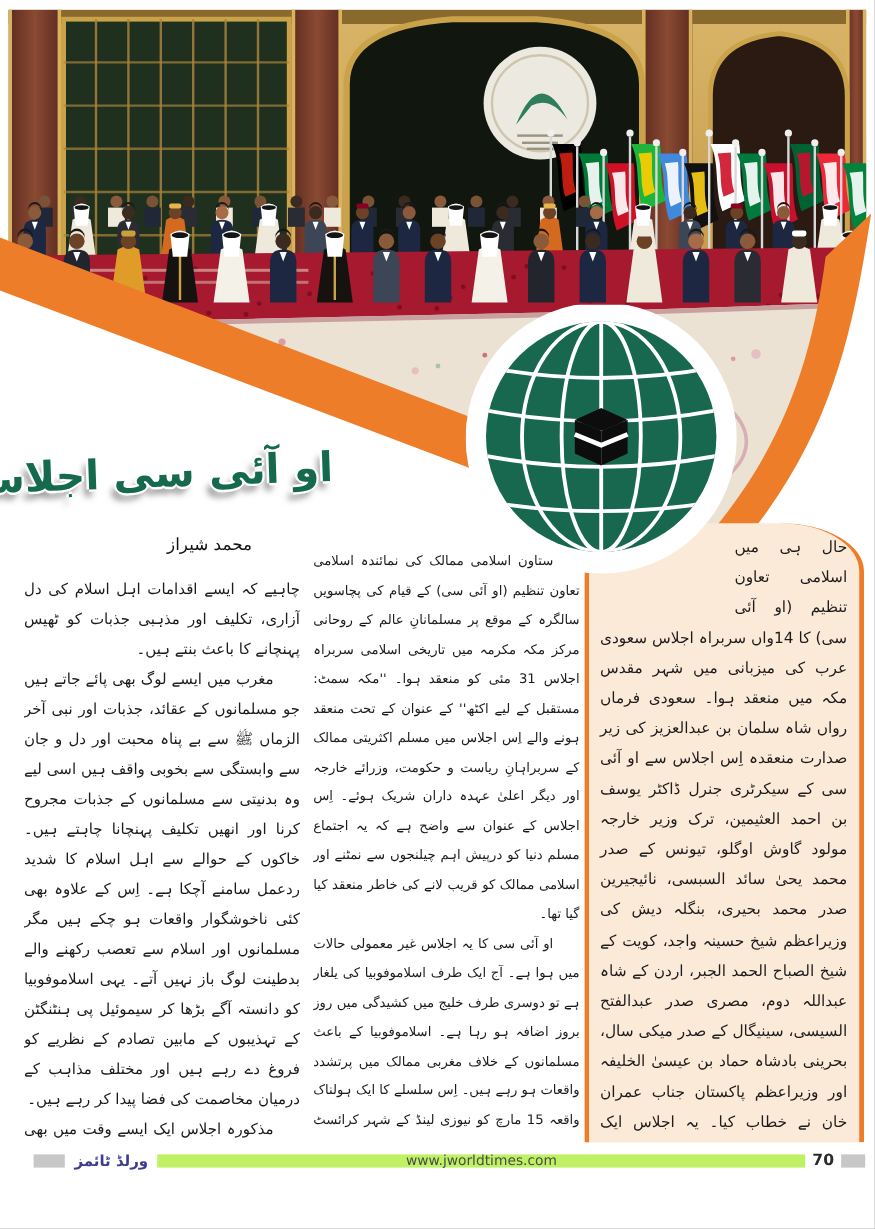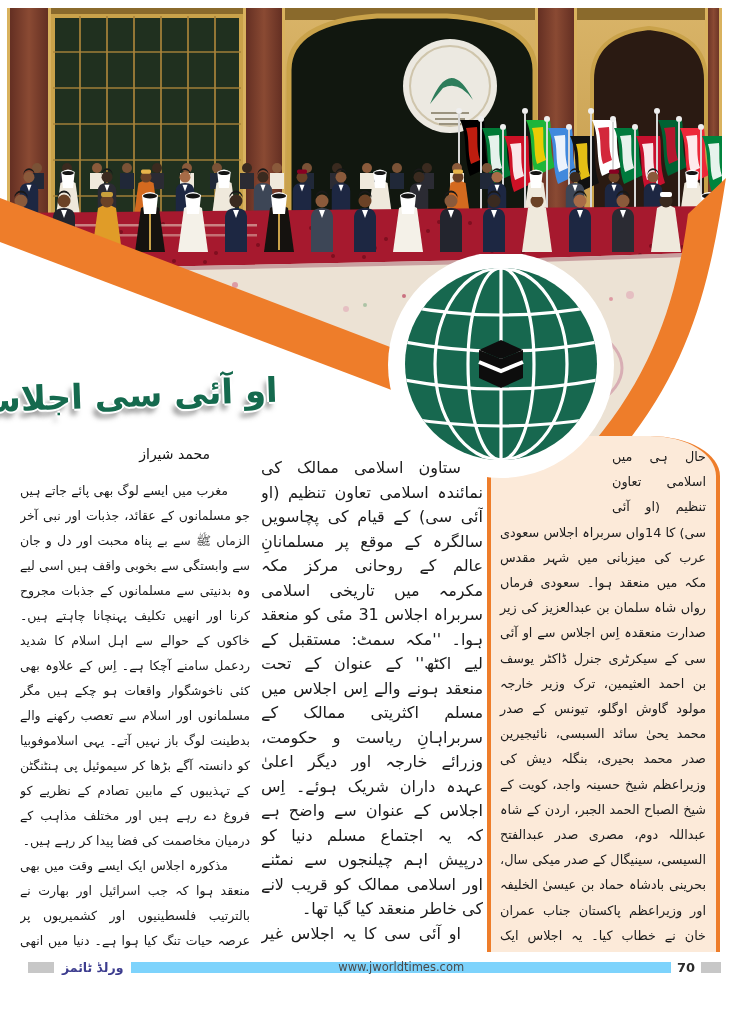--- a/index.html
+++ b/index.html
@@ -9,34 +9,34 @@
   
   #title{left:28px;top:374px;width:250px;height:64px;direction:rtl;white-space:nowrap;
          font-size:34px;font-weight:bold;color:#156a4e;transform:rotate(-2deg);
          text-shadow:-2px 0 #fff,2px 0 #fff,0 -2px #fff,0 2px #fff,-4px 6px 5px rgba(70,70,70,.55);}
   
   #byline{left:60px;top:446px;width:150px;direction:rtl;text-align:right;
           font-size:14px;font-weight:normal;color:#111;}
   
   .col{direction:rtl;text-align:justify;color:#1b1b1b;overflow:hidden;}
   #col-left{left:20px;top:478px;width:230px;height:476px;font-size:12.5px;line-height:25px;}
-  #col-mid {left:261px;top:456px;width:222px;height:492px;font-size:16px;line-height:24.5px;}
+  #col-mid {left:261px;top:456px;width:222px;height:492px;font-size:11px;line-height:24.5px;}
   .col p{margin:0;text-indent:22px;}
   .col p.cont{text-indent:0;}
   
   #intro-box{left:487px;top:436px;width:233px;height:516px;background:#fcead9;
              border-left:4px solid #ee7d2a;border-right:4px solid #ee7d2a;
              border-top-right-radius:70px 40px;box-sizing:border-box;
              padding:8px 10px 8px 9px;direction:rtl;text-align:justify;
              font-size:12.8px;line-height:25.2px;color:#1b1b1b;overflow:hidden;}
   #intro-box .logo-spacer{float:left;width:112px;height:56px;}
   
   #footer{left:0;top:959px;width:729px;height:16px;display:flex;align-items:center;}
   #footer .seg{background:#c7c7c7;height:11px;}
-  #footer .bar{position:relative;background:#7dd3fc;height:11px;flex:1;}
+  #footer .bar{position:relative;background:#bef264;height:11px;flex:1;}
   #footer .url{position:absolute;left:0;right:0;top:-2px;text-align:center;
                font-size:11.5px;color:#4a4a4a;}
   #mag-name{direction:rtl;font-size:12.5px;font-weight:bold;color:#3d3d8f;margin:0 8px;}
   #page-num{font-size:13px;font-weight:bold;color:#2b2b2b;margin:0 6px;}
   svg{display:block;}
 </style>
 </head>
 <body>
 
 <div id="page">
@@ -554,20 +554,21 @@
       <path d="M-22,-16 L-22,12 L0,22 L0,-7 Z" fill="#0d0d0d"></path>
       <path d="M22,-16 L22,12 L0,22 L0,-7 Z" fill="#0d0d0d"></path>
       <path d="M-22,-4 L0,5 L22,-4" stroke="#ffffff" stroke-width="4" fill="none"></path>
     </g>
   </svg>
 
   <div id="title" class="abs" lang="ur">او آئی سی اجلاس</div>
   <div id="byline" class="abs" lang="ur">محمد شیراز</div>
 
   <div id="col-left" class="abs col" lang="ur">
+    <p class="cont">چاہیے کہ ایسے اقدامات اہل اسلام کی دل آزاری، تکلیف اور مذہبی جذبات کو ٹھیس پہنچانے کا باعث بنتے ہیں۔</p>
     <p>مغرب میں ایسے لوگ بھی پائے جاتے ہیں جو مسلمانوں کے عقائد، جذبات اور نبی آخر الزماں ﷺ سے بے پناہ محبت اور دل و جان سے وابستگی سے بخوبی واقف ہیں اسی لیے وہ بدنیتی سے مسلمانوں کے جذبات مجروح کرنا اور انھیں تکلیف پہنچانا چاہتے ہیں۔ خاکوں کے حوالے سے اہل اسلام کا شدید ردعمل سامنے آچکا ہے۔ اِس کے علاوہ بھی کئی ناخوشگوار واقعات ہو چکے ہیں مگر مسلمانوں اور اسلام سے تعصب رکھنے والے بدطینت لوگ باز نہیں آتے۔ یہی اسلاموفوبیا کو دانستہ آگے بڑھا کر سیموئیل پی ہنٹنگٹن کے تہذیبوں کے مابین تصادم کے نظریے کو فروغ دے رہے ہیں اور مختلف مذاہب کے درمیان مخاصمت کی فضا پیدا کر رہے ہیں۔</p>
     <p>مذکورہ اجلاس ایک ایسے وقت میں بھی منعقد ہوا کہ جب اسرائیل اور بھارت نے بالترتیب فلسطینیوں اور کشمیریوں پر عرصہ حیات تنگ کیا ہوا ہے۔ دنیا میں انھی دو علاقوں میں انسانی حقوق کی سب سے زیادہ خلاف ورزیاں ہوتی ہیں۔ مسلم ممالک متحد ہوں تو مسئلہ فلسطین اور مسئلہ کشمیر حل کرانا چنداں مشکل نہیں ہے مگر مسلم ممالک میں نہ صرف اتحاد کا فقدان ہے بلکہ یہ انتشار اور آپس کے شدید اختلافات کا شکار بھی ہیں۔ آج خلیج میں کشیدگی</p>
   </div>
   <div id="col-mid" class="abs col" lang="ur">
     <p>ستاون اسلامی ممالک کی نمائندہ اسلامی تعاون تنظیم (او آئی سی) کے قیام کی پچاسویں سالگرہ کے موقع پر مسلمانانِ عالم کے روحانی مرکز مکہ مکرمہ میں تاریخی اسلامی سربراہ اجلاس 31 مئی کو منعقد ہوا۔ ''مکہ سمٹ: مستقبل کے لیے اکٹھ'' کے عنوان کے تحت منعقد ہونے والے اِس اجلاس میں مسلم اکثریتی ممالک کے سربراہانِ ریاست و حکومت، وزرائے خارجہ اور دیگر اعلیٰ عہدہ داران شریک ہوئے۔ اِس اجلاس کے عنوان سے واضح ہے کہ یہ اجتماع مسلم دنیا کو درپیش اہم چیلنجوں سے نمٹنے اور اسلامی ممالک کو قریب لانے کی خاطر منعقد کیا گیا تھا۔</p>
     <p>او آئی سی کا یہ اجلاس غیر معمولی حالات میں ہوا ہے۔ آج ایک طرف اسلاموفوبیا کی یلغار ہے تو دوسری طرف خلیج میں کشیدگی میں روز بروز اضافہ ہو رہا ہے۔ اسلاموفوبیا کے باعث مسلمانوں کے خلاف مغربی ممالک میں پرتشدد واقعات ہو رہے ہیں۔ اِس سلسلے کا ایک ہولناک واقعہ 15 مارچ کو نیوزی لینڈ کے شہر کرائسٹ چرچ میں نماز جمعہ کے دوران پیش آیا جب اسلاموفوبیا سے متاثر برنٹن ٹیرنٹ نامی شقی القلب شخص نے 50 سے زائد مسلمانوں کو شہید کر دیا۔ اِس سے قبل ہالینڈ میں حضور اکرم ﷺ کے (نعوذ باللہ) خاکوں کے مقابلوں کا اعلان کیا گیا تھا۔ اگرچہ مسلمان ممالک بالخصوص پاکستان کے دباؤ کے سبب ڈچ حکام کو یہ مقابلہ منسوخ کرنا پڑا تاہم یہ امر پیش نظر رہنا</p>
   </div>
 
   <div id="footer" class="abs">
     <span style="width:28px"></span>

